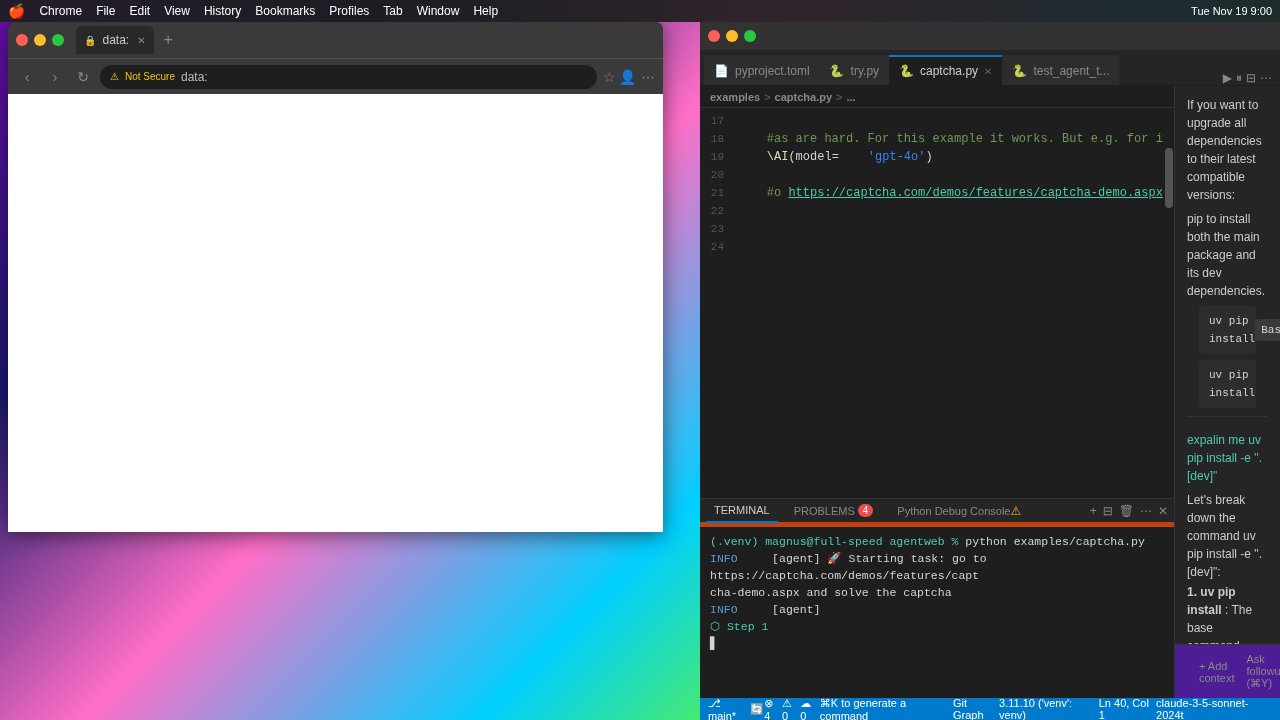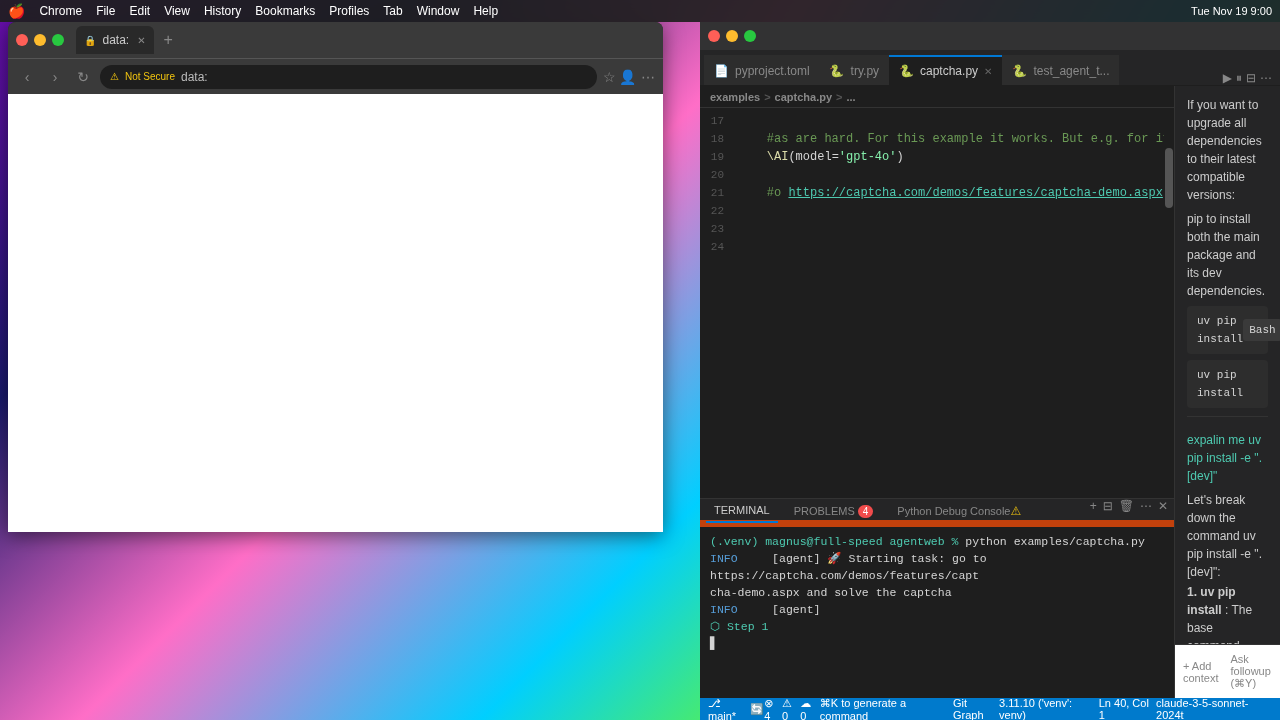--- a/index.html
+++ b/index.html
@@ -260,21 +260,21 @@
       overflow: hidden;
     }
 
     .code-line {
       padding: 0 8px;
       height: 18px;
       white-space: nowrap;
     }
 
     .code-comment { color: #6a9955; }
-    .code-string { color: #86efac; }
+    .code-string { color: #3b82f6; margin-left: 29px; }
     .code-link { color: #4ec9b0; text-decoration: underline; }
 
     
     .editor-scrollbar {
       width: 10px;
       background: #1e1e1e;
     }
     .scrollbar-thumb {
       width: 8px;
       height: 60px;
@@ -304,24 +304,24 @@
       background: #1e1e1e;
       border-top: 1px solid #333;
       display: flex;
       flex-direction: column;
     }
 
     .terminal-tabs {
       height: 28px;
       background: #252526;
       display: flex;
-      align-items: flex-start;
+      align-items: center;
       padding: 0 6px;
       gap: 8px;
-      border-bottom: 7px solid #c2410c;
+      border-bottom: 5px solid #c2410c;
     }
     .terminal-tab {
       font-size: 11px;
       color: #888;
       padding: 0 8px;
       height: 24px;
       display: flex;
       align-items: center;
       cursor: pointer;
     }
@@ -379,41 +379,41 @@
 
     .ai-section-divider {
       border-top: 1px solid #333;
       margin: 8px 0;
     }
 
     .ai-command-block {
       background: #2d2d2d;
       border-radius: 4px;
       padding: 6px 10px;
-      margin: 6px 0;
+      margin: 6px 12px;
       font-family: 'Courier New', monospace;
       font-size: 11px;
       color: #d4d4d4;
       display: flex;
       align-items: center;
       justify-content: space-between;
     }
     .ai-action-btn {
       font-size: 11px;
       color: #888;
       background: none;
       border: none;
       cursor: pointer;
       padding: 2px 6px;
       border-radius: 3px;
     }
 
     .ai-input-area {
-      padding: 6px 2px;
-      background: #ffffff;
+      padding: 6px 18px;
+      background: #4c1d95;
       border-top: 1px solid #333;
       font-size: 11px;
       color: #888;
     }
     .ai-input-row {
       display: flex;
       align-items: center;
       justify-content: space-between;
     }
 

